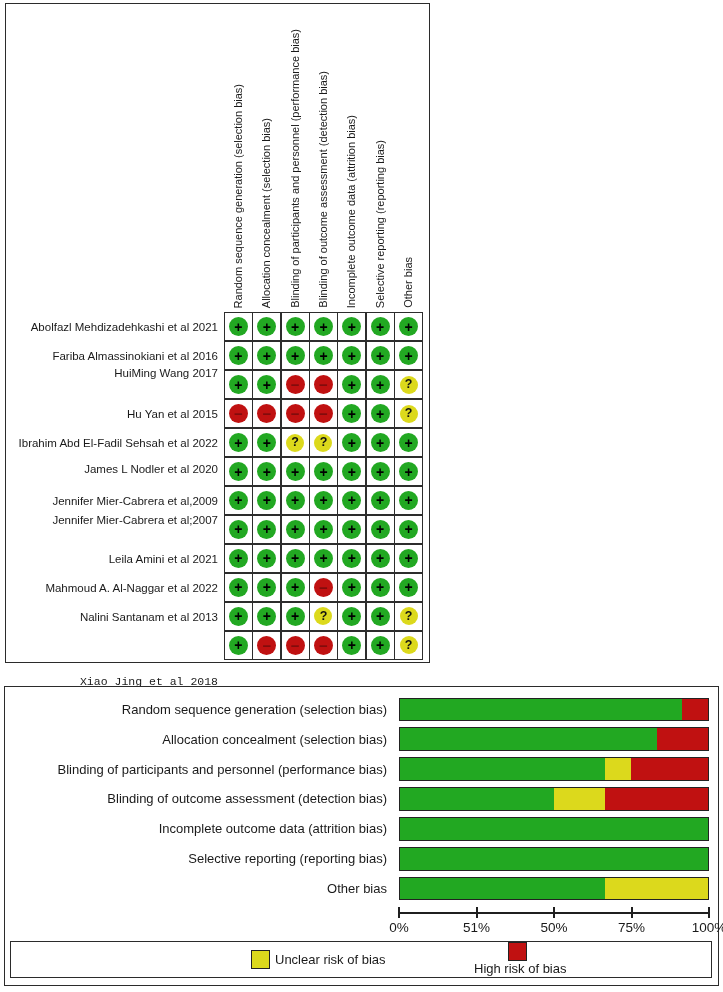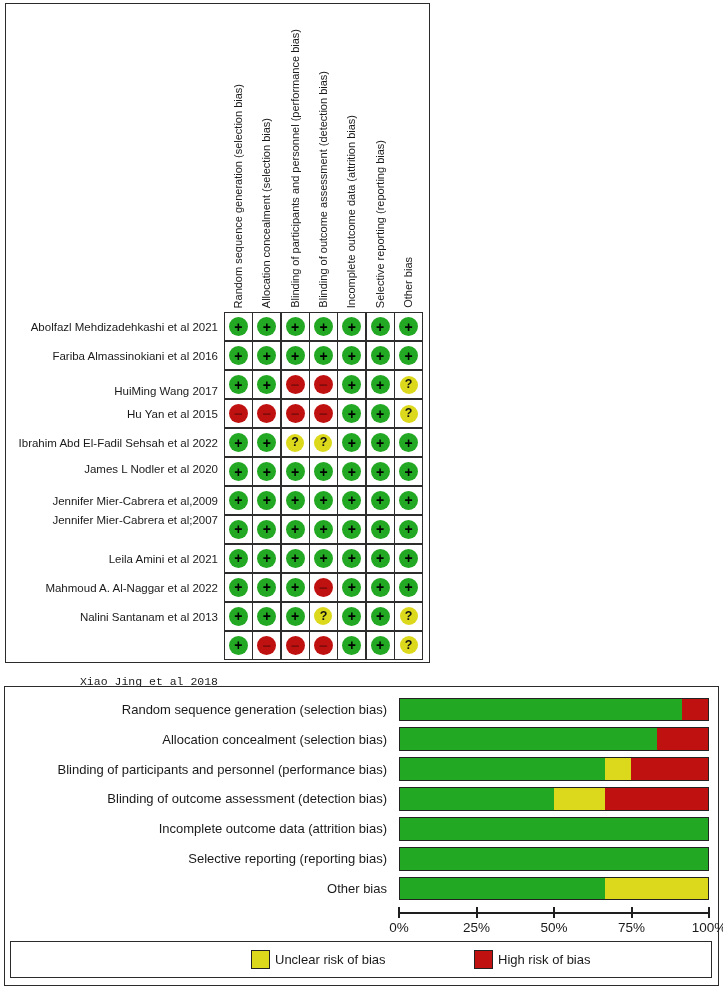--- a/index.html
+++ b/index.html
@@ -62,21 +62,21 @@
       <div class="col-header" style="left: 360.143px; width: 28.4286px;">
         <span>Selective reporting (reporting bias)</span>
       </div>
       <div class="col-header" style="left: 388.571px; width: 28.4286px;">
         <span>Other bias</span>
       </div>
     </div>
   <div id="study-labels">
       <div class="study-name" style="top: 308px; height: 29px;">Abolfazl Mehdizadehkashi et al 2021</div>
       <div class="study-name" style="top: 337px; height: 29px;">Fariba Almassinokiani et al 2016</div>
-      <div class="study-name" style="top: 372px; height: 29px;">HuiMing Wang  2017</div>
+      <div class="study-name" style="top: 354px; height: 29px;">HuiMing Wang  2017</div>
       <div class="study-name" style="top: 395px; height: 29px;">Hu Yan et al 2015</div>
       <div class="study-name" style="top: 424px; height: 29px;">Ibrahim Abd El-Fadil Sehsah et al 2022</div>
       <div class="study-name" style="top: 450px; height: 29px;">James L Nodler et al 2020</div>
       <div class="study-name" style="top: 482px; height: 29px;">Jennifer Mier-Cabrera et al,2009</div>
       <div class="study-name" style="top: 501px; height: 29px;">Jennifer Mier-Cabrera et al;2007</div>
       <div class="study-name" style="top: 540px; height: 29px;">Leila Amini et al 2021</div>
       <div class="study-name" style="top: 569px; height: 29px;">Mahmoud A. Al-Naggar et al 2022</div>
       <div class="study-name" style="top: 598px; height: 29px;">Nalini Santanam et al 2013</div>
       <div class="study-name" style="top: 663px; height: 29px; font-family: Liberation Mono, monospace;">Xiao Jing et al 2018</div>
     </div>
@@ -372,31 +372,31 @@
       <div class="bar" style="top: 189.9px; height: 23.5px;">
         <div class="seg" style="width: 66.7%; background: rgb(34, 168, 34);"></div>
         <div class="seg" style="width: 33.3%; background: rgb(220, 217, 28);"></div>
       </div>
     </div>
   <div id="axis-line"></div>
   <div id="axis-ticks">
       <div class="tick" style="left: 393px;"></div>
       <div class="tick-label" style="left: 362px;">0%</div>
       <div class="tick" style="left: 470.5px;"></div>
-      <div class="tick-label" style="left: 439.5px;">25%</div>
+      <div class="tick-label" style="left: 439.5px;">51%</div>
       <div class="tick" style="left: 548px;"></div>
       <div class="tick-label" style="left: 517px;">50%</div>
       <div class="tick" style="left: 625.5px;"></div>
       <div class="tick-label" style="left: 594.5px;">75%</div>
       <div class="tick" style="left: 703px;"></div>
       <div class="tick-label" style="left: 672px;">100%</div>
     </div>
   <div id="legend-box">
       <div class="legend-item" style="left: 240px;">
         <div class="swatch" style="background: rgb(220, 217, 28);"></div>
         <div class="legend-text">Unclear risk of bias</div>
       </div>
-      <div class="legend-item" style="left: 463px;">
+      <div class="legend-item" style="left: 463px; flex-direction: column;">
         <div class="swatch" style="background: rgb(192, 17, 17);"></div>
         <div class="legend-text">High risk of bias</div>
       </div>
     </div>
 </div>
 
 </body></html>

